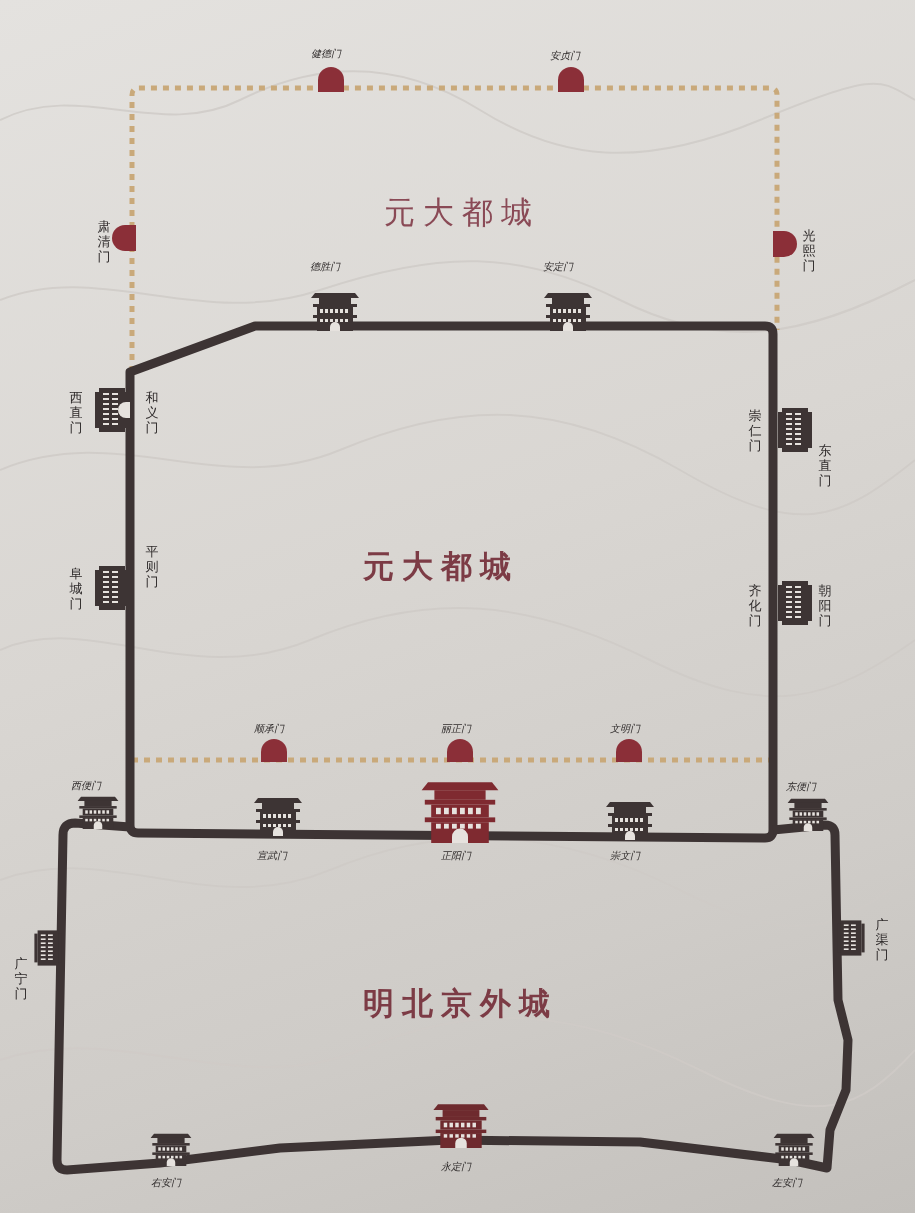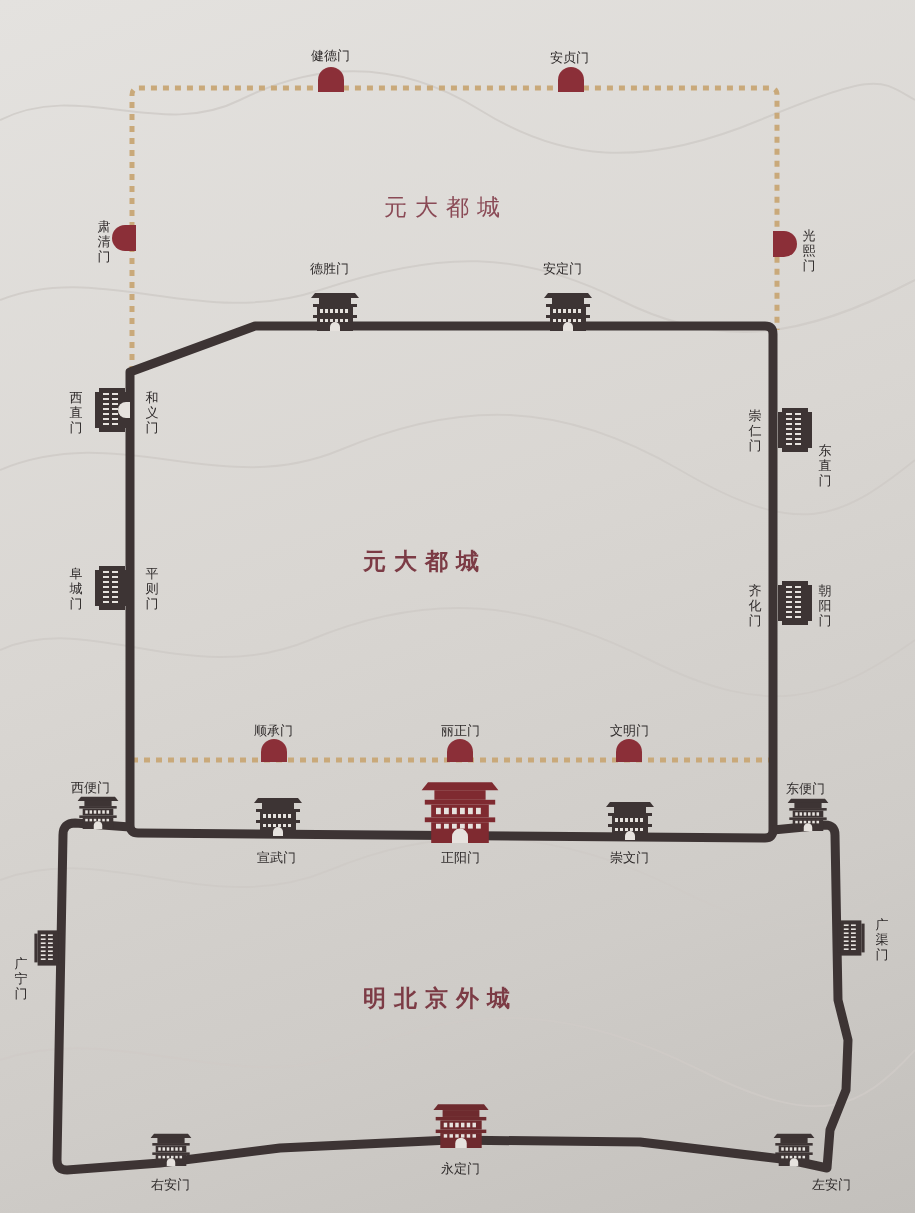--- a/index.html
+++ b/index.html
@@ -2,23 +2,23 @@
 <html><head>
 <meta charset="utf-8">
 <style>
   html, body { margin:0; padding:0; }
   body {
     width:915px; height:1213px; overflow:hidden; position:relative;
     background: linear-gradient(160deg, #e4e2df 0%, #d9d6d2 45%, #cfccc8 75%, #c3c0bc 100%);
     font-family: "DejaVu Sans", sans-serif;
   }
   svg.map { position:absolute; left:0; top:0; }
-  .lbl { position:absolute; font-size:13px; color:#2e2a2a; white-space:nowrap; line-height:1; }
+  .lbl { position:absolute; font-size:10px; color:#2e2a2a; white-space:nowrap; line-height:1;font-style:italic; }
   .vlbl { position:absolute; font-size:13px; color:#2e2a2a; width:14px; line-height:15px; text-align:center; word-break:break-all; }
-  .region { position:absolute; font-family:"DejaVu Serif", serif; font-size:23px; color:#7c3b45; letter-spacing:8px; font-weight:bold; white-space:nowrap; }
+  .region { position:absolute; font-family:"DejaVu Serif", serif; font-size:31px; color:#7c3b45; letter-spacing:8px; font-weight:bold; white-space:nowrap; }
   .region.yuan { color:#8a4a56; font-weight:normal; }
 </style>
 </head>
 <body>
 
 <svg class="map" width="915" height="1213" viewBox="0 0 915 1213">
   <defs>
 
     <g id="tower">
       <path d="M-20,-38 L20,-38 L24,-33 L-24,-33 Z"></path>
@@ -170,33 +170,33 @@
 <div class="region" style="left:363px;top:983px;">明北京外城</div>
 
 <div class="lbl" style="left:311px;top:49px;">健德门</div>
 <div class="lbl" style="left:550px;top:51px;">安贞门</div>
 <div class="vlbl" style="left:97px;top:219px;">肃清门</div>
 <div class="vlbl" style="left:802px;top:228px;">光熙门</div>
 <div class="lbl" style="left:254px;top:724px;">顺承门</div>
 <div class="lbl" style="left:441px;top:724px;">丽正门</div>
 <div class="lbl" style="left:610px;top:724px;">文明门</div>
 <div class="vlbl" style="left:145px;top:390px;text-align:center;">和义门</div>
-<div class="vlbl" style="left:145px;top:566px;">平则门</div>
+<div class="vlbl" style="left:145px;top:544px;">平则门</div>
 <div class="vlbl" style="left:748px;top:408px;">崇仁门</div>
 <div class="vlbl" style="left:748px;top:583px;">齐化门</div>
 
 <div class="lbl" style="left:310px;top:262px;">德胜门</div>
 <div class="lbl" style="left:543px;top:262px;">安定门</div>
 <div class="vlbl" style="left:69px;top:390px;">西直门</div>
 <div class="vlbl" style="left:818px;top:408px;margin-top:35px;">东直门</div>
 <div class="vlbl" style="left:69px;top:566px;">阜城门</div>
 <div class="vlbl" style="left:818px;top:583px;">朝阳门</div>
 <div class="lbl" style="left:257px;top:851px;text-align:center;">宣武门</div>
 <div class="lbl" style="left:441px;top:851px;">正阳门</div>
 <div class="lbl" style="left:610px;top:851px;">崇文门</div>
 
 <div class="lbl" style="left:71px;top:781px;">西便门</div>
 <div class="lbl" style="left:786px;top:782px;">东便门</div>
 <div class="vlbl" style="left:14px;top:929px;margin-top:27px;">广宁门</div>
 <div class="vlbl" style="left:875px;top:917px;text-align:center;">广渠门</div>
 <div class="lbl" style="left:151px;top:1178px;">右安门</div>
 <div class="lbl" style="left:441px;top:1162px;">永定门</div>
-<div class="lbl" style="left:772px;top:1178px;margin-left:40px;">左安门</div>
+<div class="lbl" style="left:772px;top:1178px;">左安门</div>
 
 </body></html>

